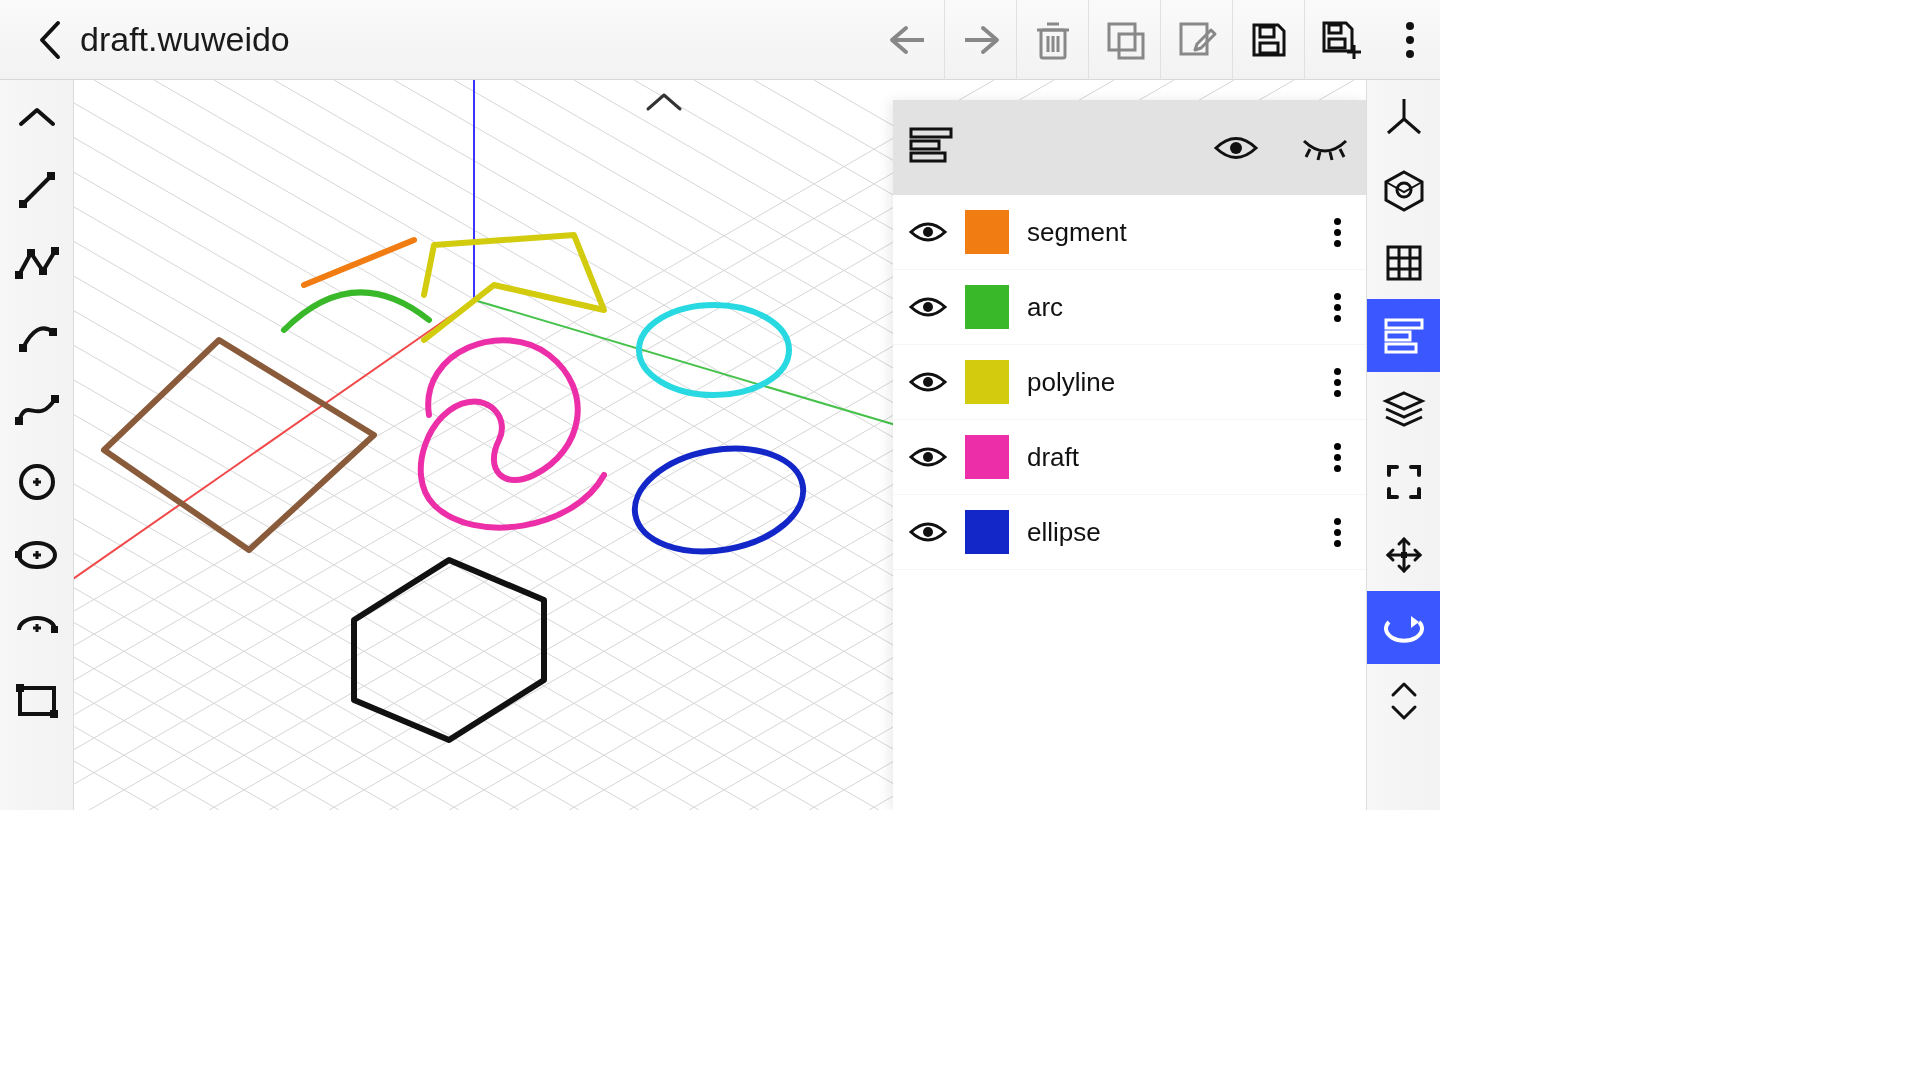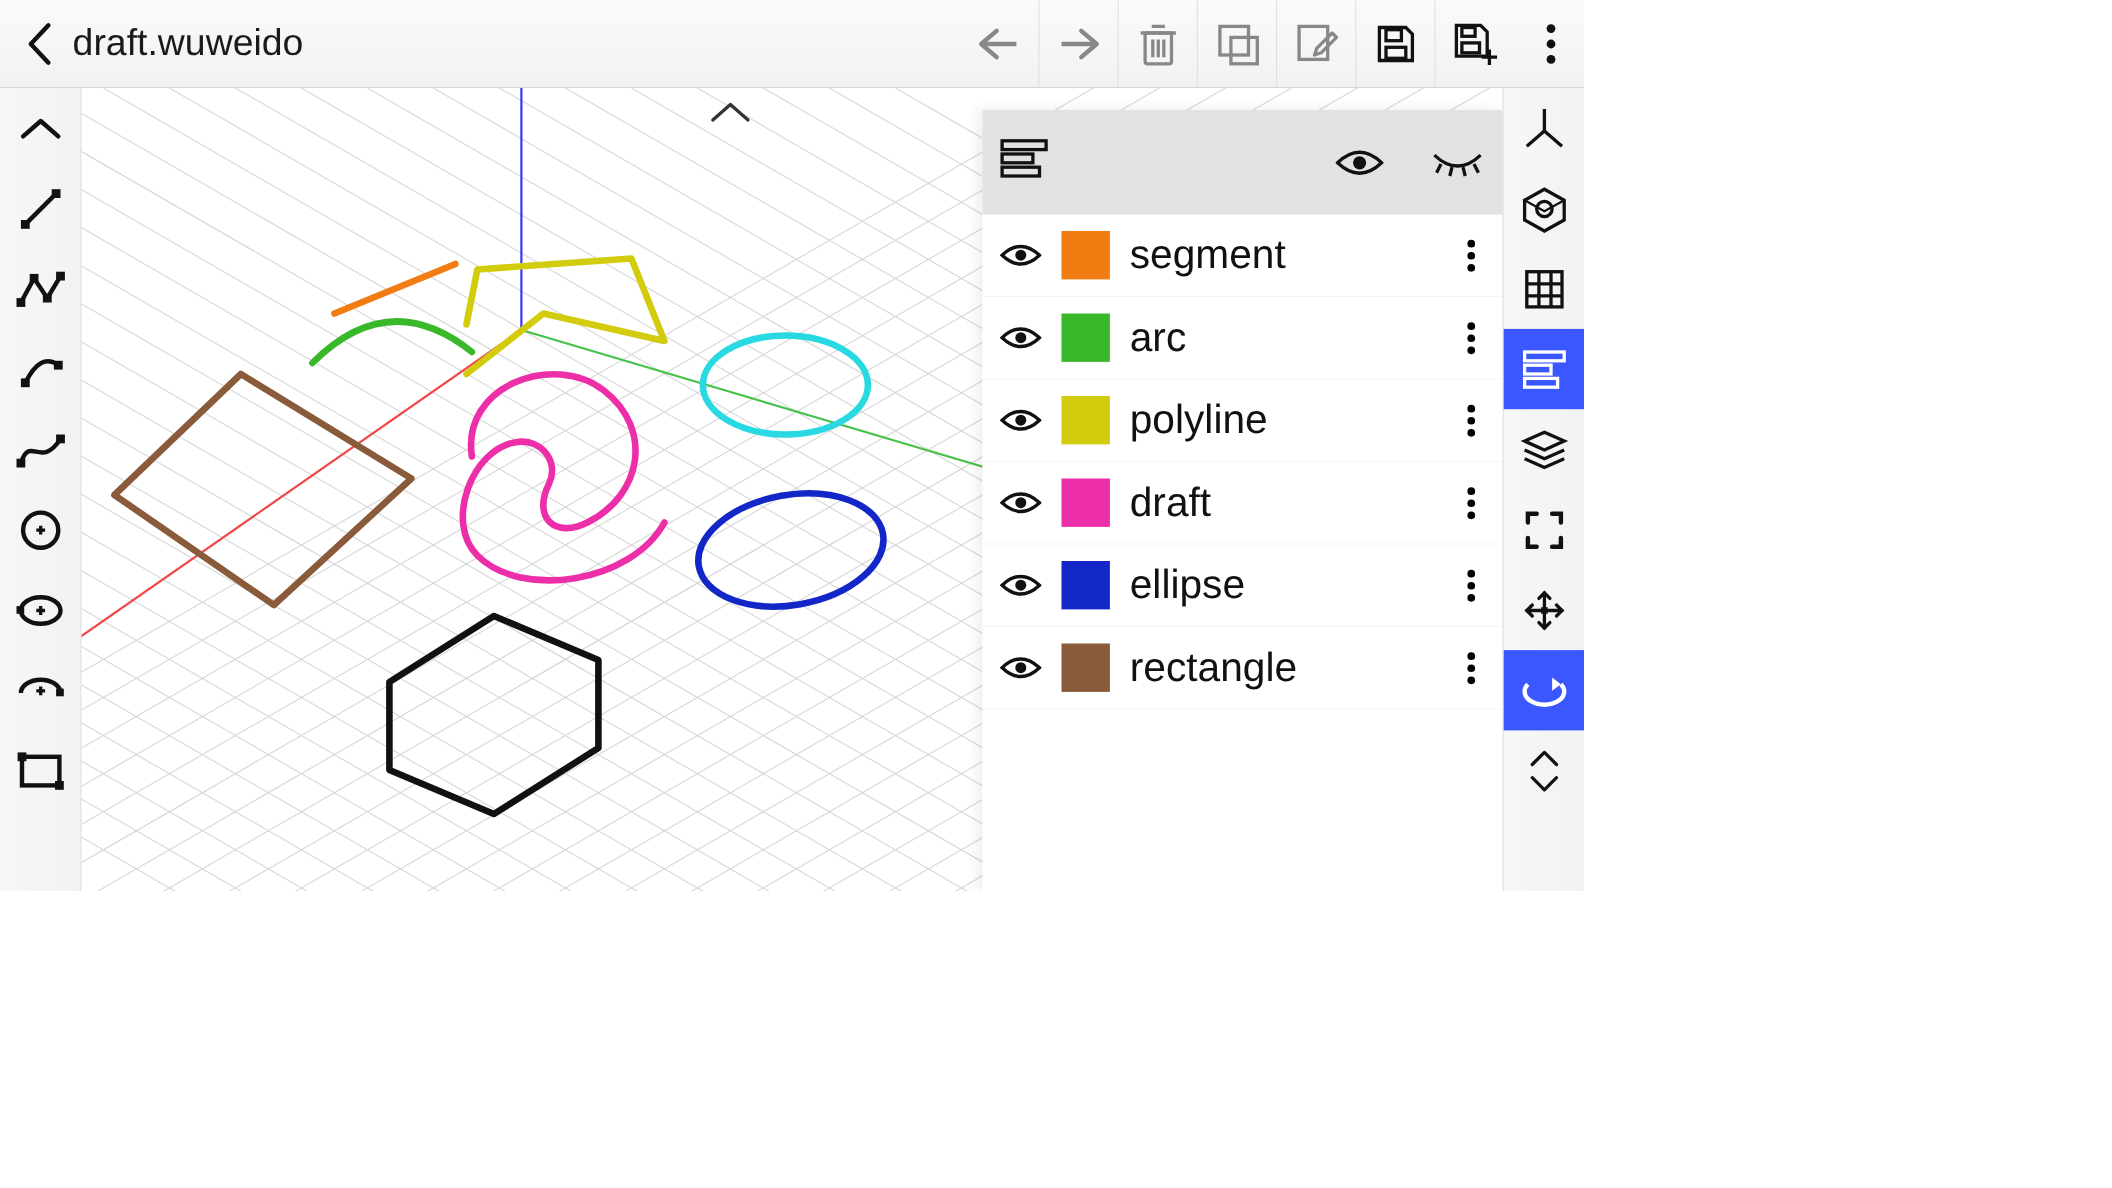--- a/index.html
+++ b/index.html
@@ -2,21 +2,21 @@
 <html><head>
 <meta charset="utf-8">
 <style>
   * { box-sizing: border-box; margin: 0; padding: 0; }
   html, body { width: 1440px; height: 810px; font-family: Arial, Helvetica, sans-serif; overflow: hidden; background:#fff; }
   
   .topbar {
     height: 80px; width: 100%; display: flex; align-items: center;
     background: linear-gradient(#fafafa,#f2f2f2);
     border-bottom: 1px solid #d8d8d8;
-    padding-left: 6px;
+    padding-left: 20px;
   }
   .topbar .back { width: 60px; height: 80px; display:flex; align-items:center; justify-content:center; cursor:pointer;}
   .topbar .title { font-size: 34px; color:#1a1a1a; font-weight:400; }
   .topbar .spacer { flex:1; }
   .topbar .tbtn { width:72px; height:80px; display:flex; align-items:center; justify-content:center; cursor:pointer; border-left:1px solid #e0e0e0;}
   .topbar .tbtn.first { border-left:none; }
   .topbar .menu { width:48px; height:80px; display:flex; align-items:center; justify-content:center; cursor:pointer; margin-left:10px; margin-right:6px;}
   
   .main { position:relative; width:100%; height:730px; }
   .canvas-wrap { position:absolute; left:74px; top:0; right:74px; bottom:0; background:#fff; }
@@ -38,21 +38,21 @@
   .layers-header {
     height:95px; background:#e2e2e2; display:flex; align-items:center; padding:0 16px;
     gap:10px;
   }
   .layers-header .hspacer{flex:1;}
   .layer-row {
     height:75px; display:flex; align-items:center; padding:0 16px; gap:18px;
     border-bottom:1px solid #f5f5f5;
   }
   .swatch { width:44px; height:44px; }
-  .layer-label { font-size:37px; color:#111; flex:1; }
+  .layer-label { font-size:26px; color:#111; flex:1; }
   .dots3 { width:26px; display:flex; flex-direction:column; align-items:center; gap:4px;}
   .dots3 span { width:7px; height:7px; background:#000; border-radius:50%; }
   .eye-open svg, .eye-closed svg { display:block; }
   .chev-up-canvas { position:absolute; left:634px; top:2px; width:60px; height:40px; display:flex; align-items:center; justify-content:center; cursor:pointer; z-index:3;}
 </style>
 </head>
 <body>
 
 <div class="topbar">
   <div class="back">
@@ -472,31 +472,16 @@
             </svg>
     </span>
     <span class="swatch" style="background:#1327c9"></span>
     <span class="layer-label">ellipse</span>
     <span class="dots3">
             <span></span>
             <span></span>
             <span></span>
           </span>
   </div>
-        <div class="layer-row">
-    <span class="eye-open">
-      <svg width="38" height="26" viewBox="0 0 38 26">
-              <path d="M2 13 Q19 -3 36 13 Q19 29 2 13 Z" fill="none" stroke="#111" stroke-width="3"></path>
-              <circle cx="19" cy="13" r="5" fill="#111"></circle>
-            </svg>
-    </span>
-    <span class="swatch" style="background:#8a5b3b"></span>
-    <span class="layer-label">rectangle</span>
-    <span class="dots3">
-            <span></span>
-            <span></span>
-            <span></span>
-          </span>
-  </div>
       </div>
   </div>
 
 </div>
 
 </body></html>

